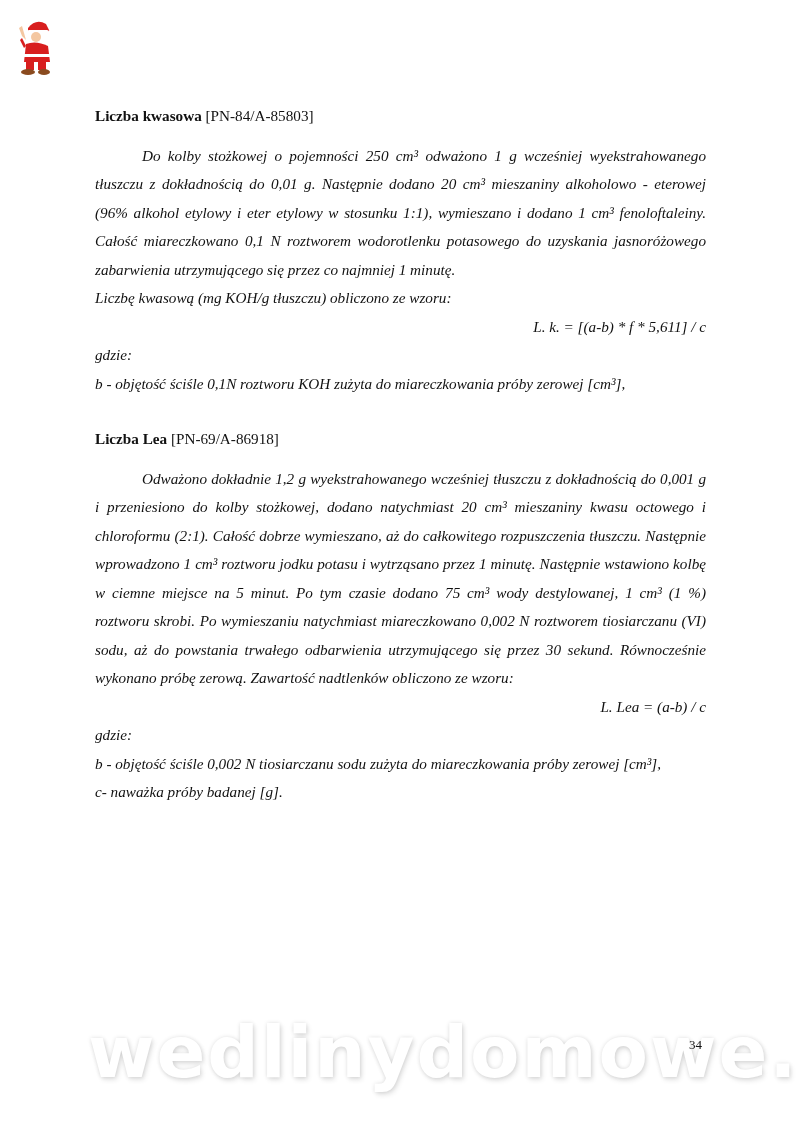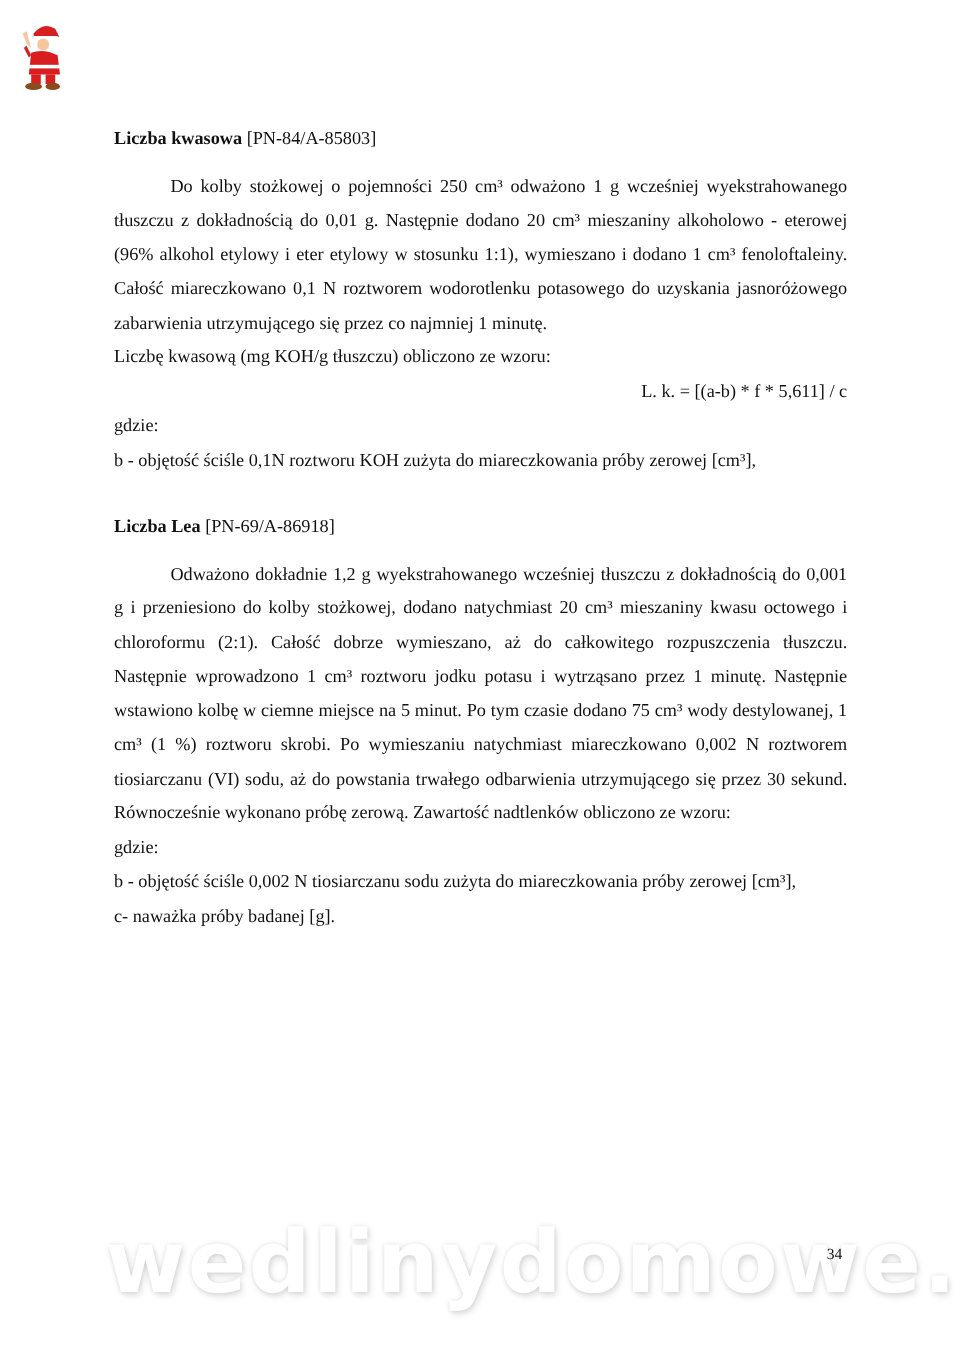--- a/index.html
+++ b/index.html
@@ -2,21 +2,21 @@
 <html><head>
 <meta charset="utf-8">
 <style>
   html, body { margin: 0; padding: 0; background: #ffffff; }
   body { width: 800px; height: 1133px; position: relative; overflow: hidden;
          font-family: "Liberation Serif", "DejaVu Serif", serif; color: #111; }
   .santa { position: absolute; left: 14px; top: 18px; width: 44px; height: 58px; }
   .page { position: absolute; left: 95px; top: 102px; width: 611px; font-size: 15.2px; line-height: 28.5px; }
   .h { margin: 0; font-size: 15.2px; font-weight: normal; }
   .h b { font-weight: bold; }
-  p { margin: 0; }
+  p { margin: 0; font-style: italic; }
   .just { text-align: justify; text-indent: 47px; }
   .center { text-align: right; }
   .gap1 { margin-top: 11px; }
   .gap2 { margin-top: 27px; }
   .watermark { position: absolute; left: 88px; top: 1010px; width: 640px; text-align: center;
                font-family: "DejaVu Sans", sans-serif; font-weight: bold; font-size: 72px; letter-spacing: 2px;
                color: #ffffff; text-shadow: 0 0 4px rgba(0,0,0,0.12), 2px 3px 5px rgba(0,0,0,0.10); }
   .pageno { position: absolute; left: 689px; top: 1037px; font-size: 13px; }
 </style>
 </head>
@@ -43,20 +43,21 @@
     <h2 class="h"><b>Liczba kwasowa</b><span> [PN-84/A-85803]</span></h2>
     <p class="just gap1">Do kolby stożkowej o pojemności 250 cm³ odważono 1 g wcześniej wyekstrahowanego tłuszczu z dokładnością do 0,01 g. Następnie dodano 20 cm³ mieszaniny alkoholowo - eterowej (96% alkohol etylowy i eter etylowy w stosunku 1:1), wymieszano i dodano 1 cm³ fenoloftaleiny. Całość miareczkowano 0,1 N roztworem wodorotlenku potasowego do uzyskania jasnoróżowego zabarwienia utrzymującego się przez co najmniej 1 minutę.</p>
     <p>Liczbę kwasową (mg KOH/g tłuszczu) obliczono ze wzoru:</p>
     <p class="center">L. k. = [(a-b) * f * 5,611] / c</p>
     <p>gdzie:</p>
     <p>b - objętość ściśle 0,1N roztworu KOH zużyta do miareczkowania próby zerowej [cm³],</p>
   </div>
   <div class="gap2">
     <h2 class="h"><b>Liczba Lea</b><span> [PN-69/A-86918]</span></h2>
     <p class="just gap1">Odważono dokładnie 1,2 g wyekstrahowanego wcześniej tłuszczu z dokładnością do 0,001 g i przeniesiono do kolby stożkowej, dodano natychmiast 20 cm³ mieszaniny kwasu octowego i chloroformu (2:1). Całość dobrze wymieszano, aż do całkowitego rozpuszczenia tłuszczu. Następnie wprowadzono 1 cm³ roztworu jodku potasu i wytrząsano przez 1 minutę. Następnie wstawiono kolbę w ciemne miejsce na 5 minut. Po tym czasie dodano 75 cm³ wody destylowanej, 1 cm³ (1 %) roztworu skrobi. Po wymieszaniu natychmiast miareczkowano 0,002 N roztworem tiosiarczanu (VI) sodu, aż do powstania trwałego odbarwienia utrzymującego się przez 30 sekund. Równocześnie wykonano próbę zerową. Zawartość nadtlenków obliczono ze wzoru:</p>
+    <p class="center">L. Lea = (a-b) / c</p>
     <p>gdzie:</p>
     <p>b - objętość ściśle 0,002 N tiosiarczanu sodu zużyta do miareczkowania próby zerowej [cm³],</p>
     <p>c- naważka próby badanej [g].</p>
   </div>
 </div>
 
 <div class="watermark">wedlinydomowe.pl</div>
 <div class="pageno">34</div>
 
 </body></html>

